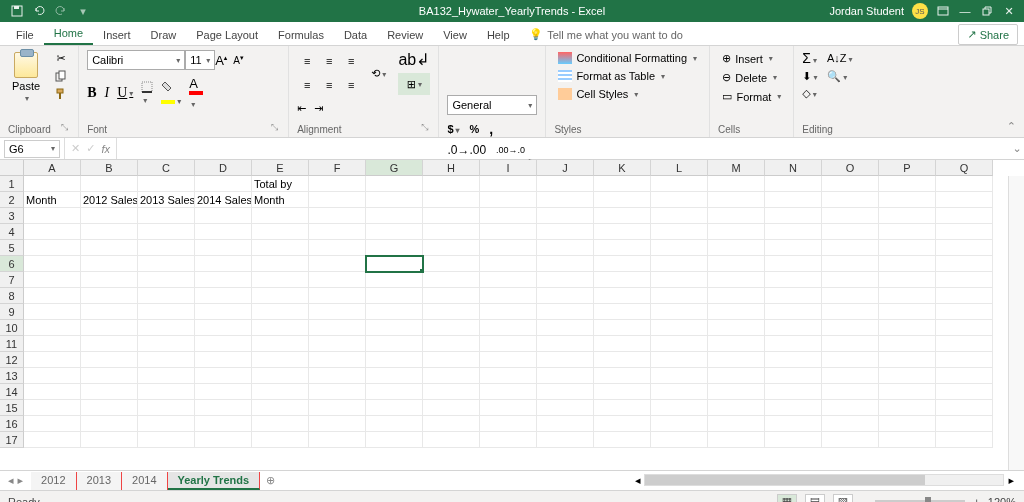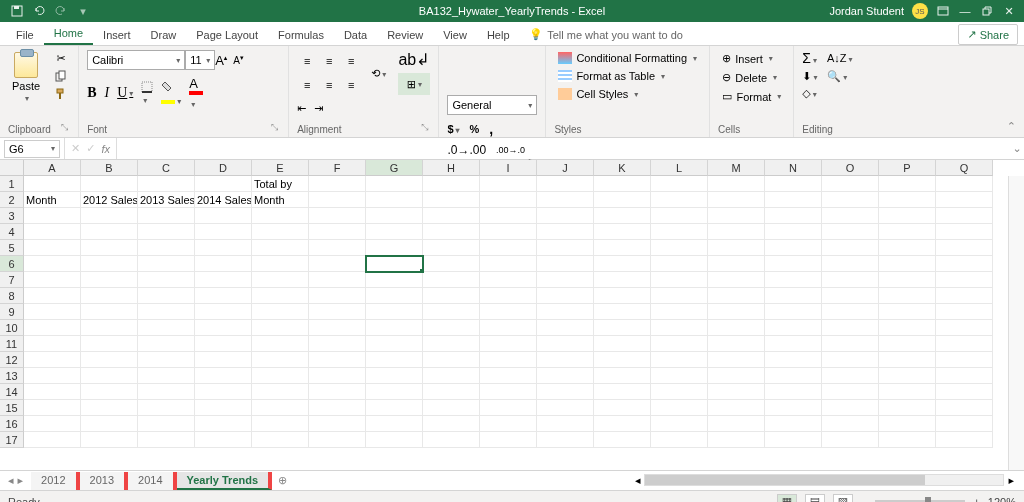--- a/index.html
+++ b/index.html
@@ -77,21 +77,21 @@
 .cells { position:absolute; left:24px; top:16px; }
 .row { display:flex; }
 .cell { width: 57px; height: 16px; border-right:1px solid #e8e8e8; border-bottom:1px solid #e8e8e8; font-size:11px; padding: 0 2px; line-height:16px; overflow:hidden; white-space:nowrap;}
 .cell.selected { outline: 2px solid #217346; outline-offset: -1px; position:relative; background:#fff;}
 .cell.selected::after { content:''; position:absolute; right:-3px; bottom:-3px; width:5px; height:5px; background:#217346; }
 .scroll-right { position:absolute; right:0; top:16px; bottom:0; width:16px; background:#f8f8f8; border-left:1px solid #ddd; }
 
 
 .sheettabs { height: 20px; background:#fff; border-top:1px solid #d4d4d4; display:flex;align-items:center;font-size:11px; }
 .sheettab-nav { display:flex; gap:4px; padding: 0 8px; color:#888; }
-.sheettab { padding: 2px 10px; border-right:4px solid #ef4444; cursor:pointer; color:#666; background:#f4f4f4;}
+.sheettab { padding: 2px 10px; border-right:1px solid #ef4444; cursor:pointer; color:#666; background:#f4f4f4;}
 .sheettab.active { background:#e5e5e5; color:#217346; font-weight:700; border-bottom:2px solid #217346;}
 .addsheet { padding: 0 6px; color:#888; cursor:pointer; }
 .hscroll { flex:1; display:flex; justify-content:flex-end; padding-right:10px; gap:4px; }
 .hscroll-track { width: 360px; height:12px; background:#f0f0f0; border:1px solid #ddd; position:relative; }
 .hscroll-thumb { position:absolute; left:0; width: 280px; height:100%; background:#cdcdcd; }
 
 
 .statusbar { height: 22px; background:#f3f2f1; border-top:1px solid #d4d4d4; display:flex;align-items:center;font-size:11px;color:#444;padding:0 8px; }
 .statusbar .right { margin-left:auto; display:flex;align-items:center;gap:8px; }
 .viewbtn { width:20px; height:16px; border:1px solid #ccc; background:#fff; display:flex;align-items:center;justify-content:center;cursor:pointer; }

